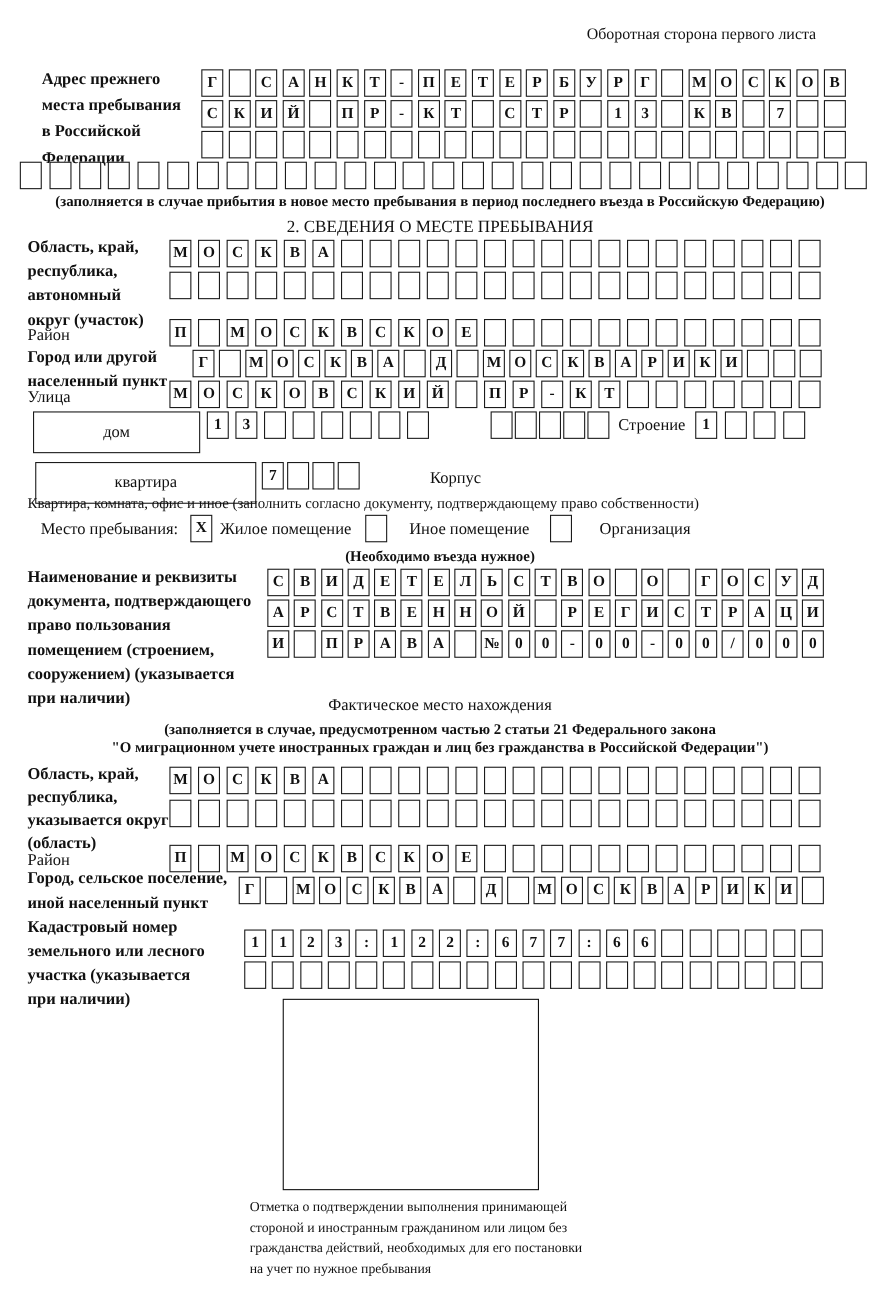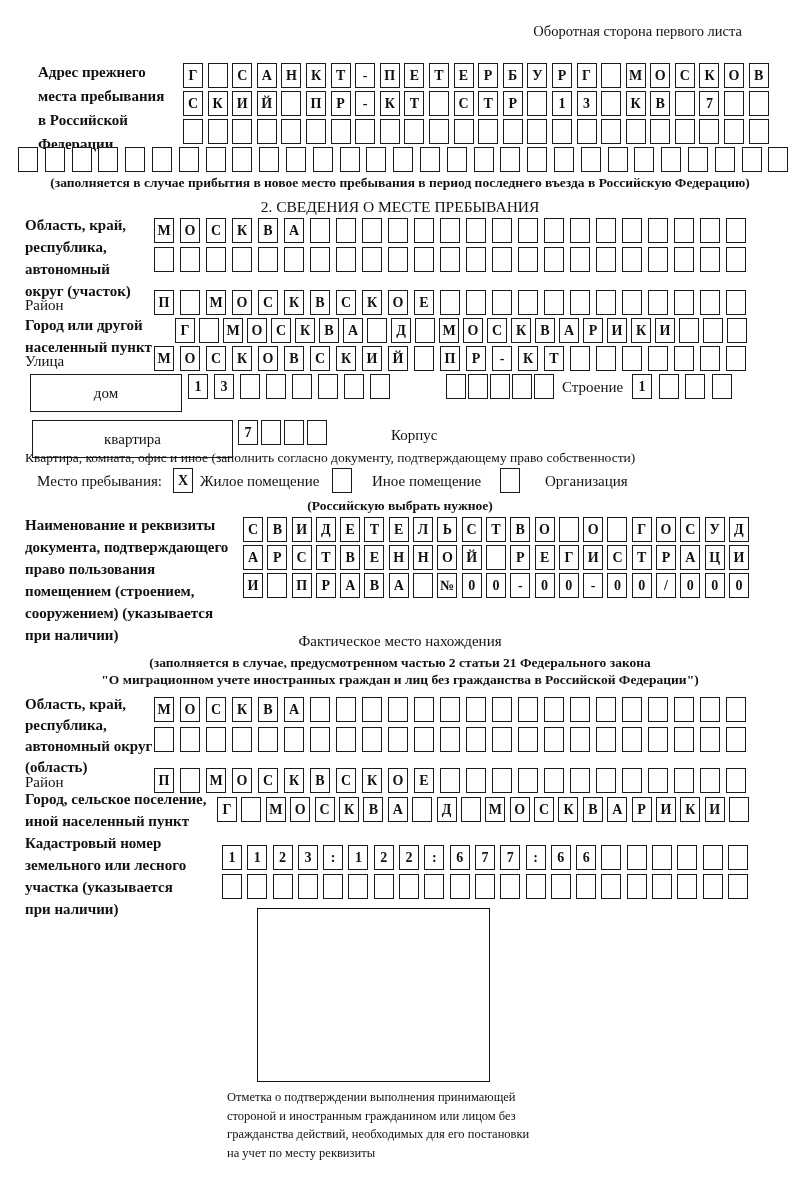--- a/index.html
+++ b/index.html
@@ -324,21 +324,21 @@
     </div>
   <div class="abs caption" style="left:25px;top:450px;">Квартира, комната, офис и иное (заполнить согласно документу, подтверждающему право собственности)</div>
 
   <div class="abs lbl" style="left:37px;top:469px;">Место пребывания:</div>
   <span class="cell abs" style="left:173px;top:468px;">X</span>
   <div class="abs lbl" style="left:200px;top:469px;">Жилое помещение</div>
   <span class="cell abs" style="left:332px;top:468px;"></span>
   <div class="abs lbl" style="left:372px;top:469px;">Иное помещение</div>
   <span class="cell abs" style="left:500px;top:468px;"></span>
   <div class="abs lbl" style="left:545px;top:469px;">Организация</div>
-  <div class="abs caption center" style="top:498px;">(Российскую выбрать нужное)</div>
+  <div class="abs caption center" style="top:498px;">(Необходимо въезда нужное)</div>
 
   <div class="abs lbl lines" style="left:25px;top:514px;line-height:22px;">
       <div>Наименование и реквизиты</div>
       <div>документа, подтверждающего</div>
       <div>право пользования</div>
       <div>помещением (строением,</div>
       <div>сооружением) (указывается</div>
       <div>при наличии)</div>
     </div>
   <div class="cellrow" style="left:243px;top:517px;gap:4.3px;">
@@ -413,21 +413,21 @@
 
   <div class="abs title center" style="top:633px;font-size:15px;">Фактическое место нахождения</div>
   <div class="abs caption center note2" style="top:655px;">
       <div>(заполняется в случае, предусмотренном частью 2 статьи 21 Федерального закона</div>
       <div>"О миграционном учете иностранных граждан и лиц без гражданства в Российской Федерации")</div>
     </div>
 
   <div class="abs lbl lines" style="left:25px;top:694px;line-height:21px;">
       <div>Область, край,</div>
       <div>республика,</div>
-      <div>автономный округ</div>
+      <div>указывается округ</div>
       <div>(область)</div>
     </div>
   <div class="cellrow" style="left:154px;top:697px;gap:6px;">
       <span class="cell">М</span>
       <span class="cell">О</span>
       <span class="cell">С</span>
       <span class="cell">К</span>
       <span class="cell">В</span>
       <span class="cell">А</span>
       <span class="cell"></span>
@@ -581,16 +581,16 @@
       <span class="cell"></span>
       <span class="cell"></span>
       <span class="cell"></span>
     </div>
 
   <div class="abs" style="left:257px;top:908px;width:233px;height:174px;border:1.5px solid #111;box-sizing:border-box;"></div>
   <div class="abs stamp-cap" style="left:227px;top:1088px;width:300px;font-size:12.5px;">
       <div>Отметка о подтверждении выполнения принимающей</div>
       <div>стороной и иностранным гражданином или лицом без</div>
       <div>гражданства действий, необходимых для его постановки</div>
-      <div>на учет по месту реквизиты</div>
+      <div>на учет по нужное пребывания</div>
     </div>
 
 </div>
 
 </body></html>

